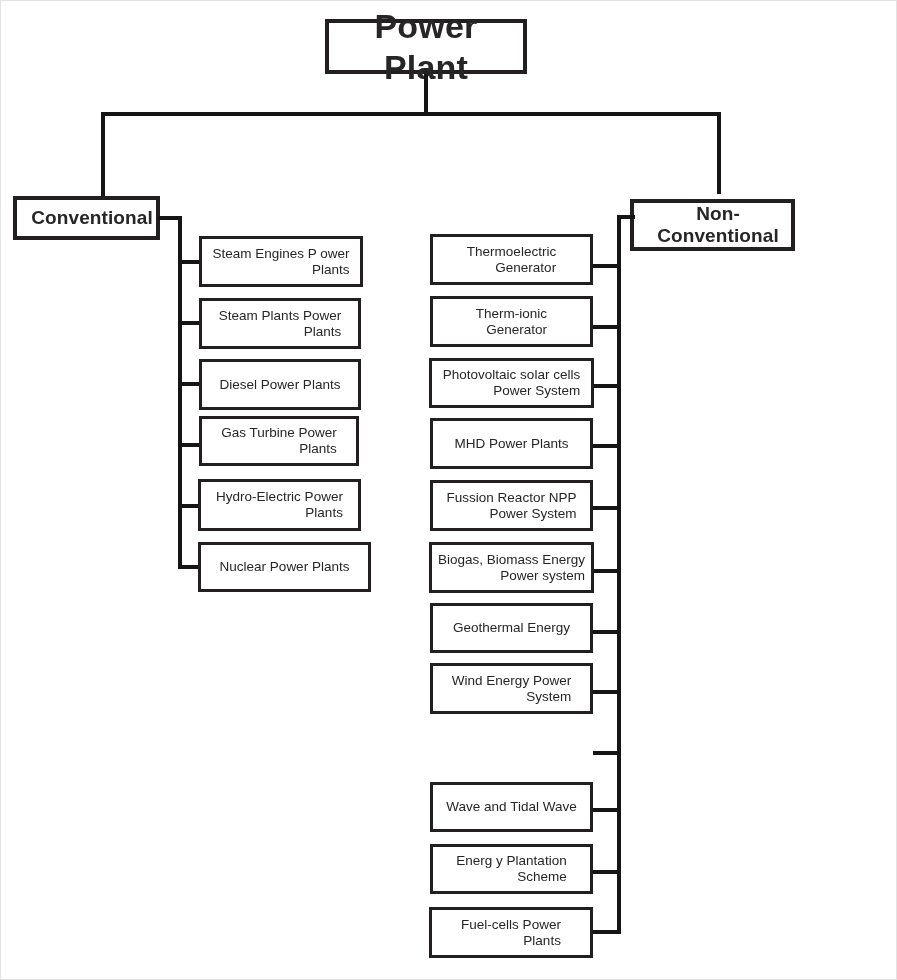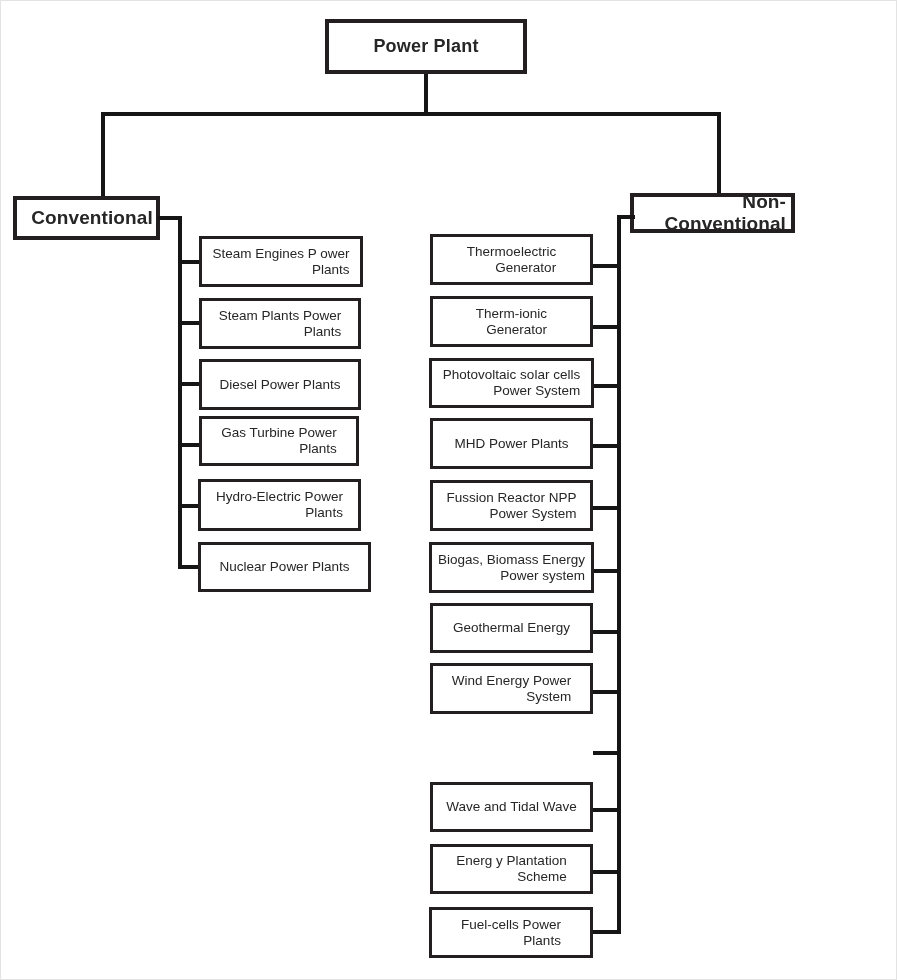--- a/index.html
+++ b/index.html
@@ -29,21 +29,21 @@
     display: flex;
     align-items: center;
     justify-content: center;
     text-align: center;
     color: #262626;
     line-height: 1.18;
     padding: 2px 5px;
   }
   .node.root {
     border-width: 4px;
-    font-size: 18px;
+    font-size: 34px;
     font-weight: bold;
     letter-spacing: .2px;
   }
   .node.branch {
     border-width: 4px;
     font-size: 19px;
     font-weight: bold;
     letter-spacing: .1px;
     padding-left: 16px;
   }
@@ -74,21 +74,21 @@
   <div class="ln h" style="left:100px; top:111px; width:620px; height:4px;"></div>
 
   <div class="ln v" style="left:100px; top:111px; width:4px; height:86px;"></div>
 
   <div class="ln v" style="left:716px; top:111px; width:4px; height:82px;"></div>
 
   <div class="node branch" style="left:12px; top:195px; width:147px; height:44px;">
     <span>Conventional</span>
   </div>
 
-  <div class="node branch" style="left:629px; top:192px; width:165px; height:40px;text-align:right;">
+  <div class="node branch" style="left:629px; top:198px; width:165px; height:52px;">
     <span>Non-Conventional</span>
   </div>
 
   <div class="ln h" style="left:157px; top:215px; width:24px; height:4px;"></div>
   <div class="ln v" style="left:177px; top:215px; width:4px; height:353px;"></div>
 
   <div class="ln h" style="left:177px; top:259px; width:24px; height:4px;"></div>
   <div class="ln h" style="left:177px; top:320px; width:24px; height:4px;"></div>
   <div class="ln h" style="left:177px; top:381px; width:24px; height:4px;"></div>
   <div class="ln h" style="left:177px; top:442px; width:24px; height:4px;"></div>

